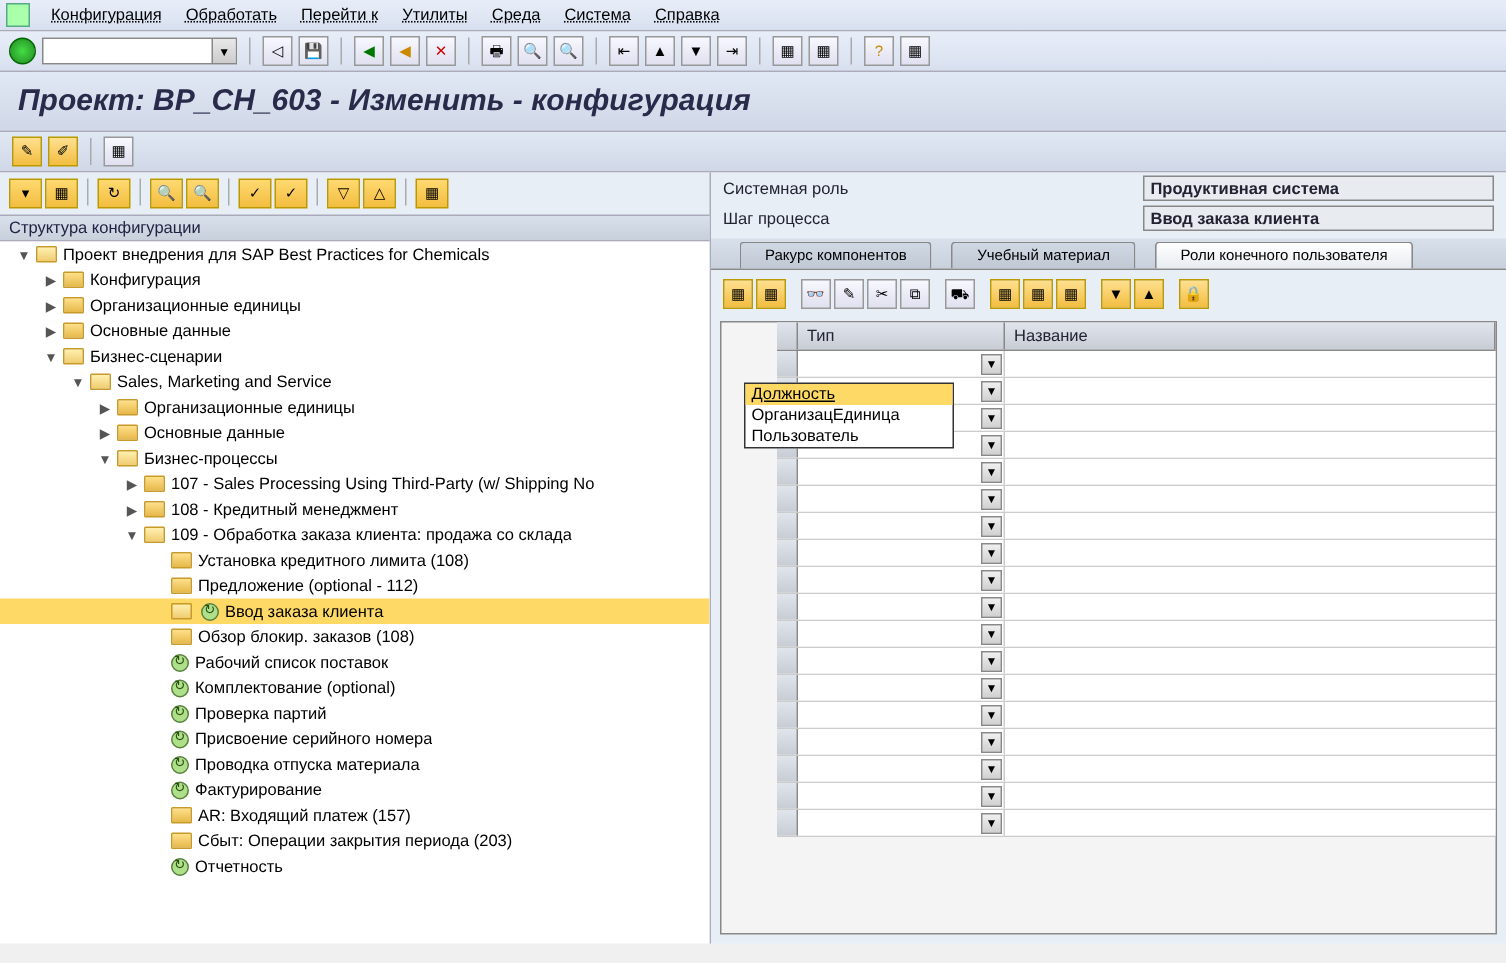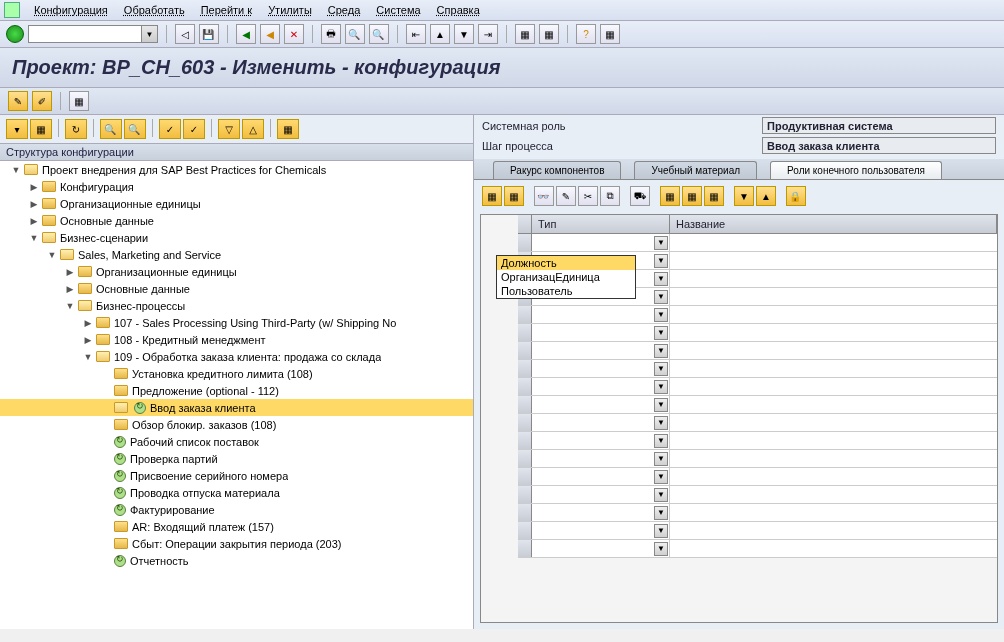--- a/index.html
+++ b/index.html
@@ -44,21 +44,21 @@
 .grid-header { display: flex; background: linear-gradient(#e0e4ec, #c8ccd4); border-bottom: 1px solid #888; }
 .grid-hcell { border-right: 1px solid #888; padding: 3px 6px; font-weight: normal; color: #223; }
 .grid-body { }
 .grid-row { display: flex; border-bottom: 1px solid #ccc; height: 18px; }
 .row-stub { width: 14px; background: linear-gradient(#e0e4ec,#c8ccd4); border-right: 1px solid #888; }
 .cell-type { width: 138px; border-right: 1px solid #ccc; background: #fff; display: flex; align-items: center; justify-content: flex-end; }
 .cell-name { flex: 1; background: #fff; }
 .drop-arrow { width: 14px; height: 14px; background: linear-gradient(#f0f0f0,#d0d0d0); border: 1px solid #888; font-size: 8px; display: flex; align-items: center; justify-content: center; margin-right: 1px; }
 .dropdown-popup { position: absolute; left: 15px; top: 40px; width: 140px; background: #fff; border: 1px solid #333; z-index: 10; }
 .dropdown-popup div { padding: 1px 4px; font-size: 11px; }
-.dropdown-popup div.hl { background: #ffd966; }
+.dropdown-popup div.hl { background: #ffd966; text-decoration: underline; }
 .ic { width: 20px; height: 20px; display: flex; align-items: center; justify-content: center; border: 1px solid #999; background: linear-gradient(#f8f8ff,#e0e0f0); font-size: 10px; }
 </style>
 </head>
 <body>
 
 <div class="menubar">
   <div class="menubar-icon"></div>
   <span id="menu-slot"><span class="menu-item">Конфигурация</span><span class="menu-item">Обработать</span><span class="menu-item">Перейти к</span><span class="menu-item">Утилиты</span><span class="menu-item">Среда</span><span class="menu-item">Система</span><span class="menu-item">Справка</span></span>
 </div>
 
@@ -218,20 +218,26 @@
           <span class="indent" style="width: 100px;"></span>
           <span class="toggler"> </span>
           <span class="folder-icon"></span>
           <span class="tree-label">Обзор блокир. заказов (108)</span>
         </div>
         <div class="tree-row">
           <span class="indent" style="width: 100px;"></span>
           <span class="toggler"> </span>
           <span class="clock-icon"></span>
           <span class="tree-label">Рабочий список поставок</span>
+        </div>
+        <div class="tree-row">
+          <span class="indent" style="width: 100px;"></span>
+          <span class="toggler"> </span>
+          <span class="clock-icon"></span>
+          <span class="tree-label">Комплектование (optional)</span>
         </div>
         <div class="tree-row">
           <span class="indent" style="width: 100px;"></span>
           <span class="toggler"> </span>
           <span class="clock-icon"></span>
           <span class="tree-label">Проверка партий</span>
         </div>
         <div class="tree-row">
           <span class="indent" style="width: 100px;"></span>
           <span class="toggler"> </span>

